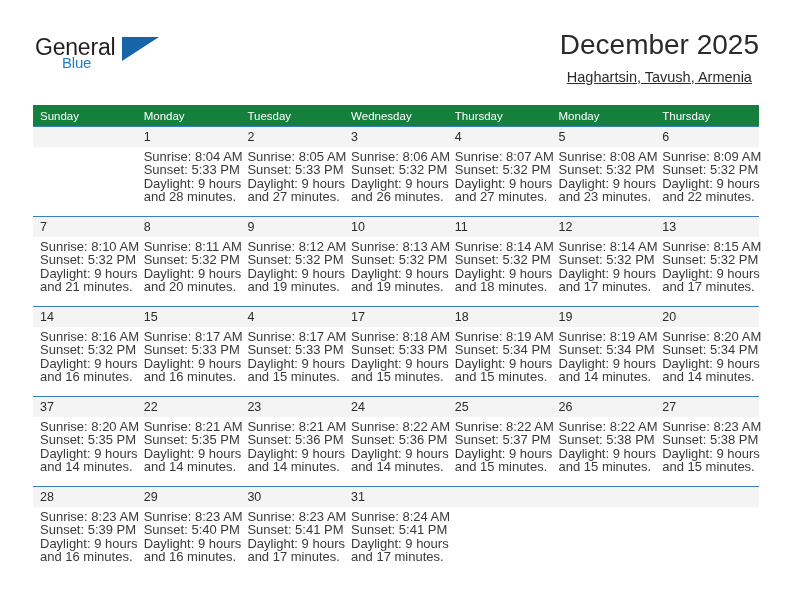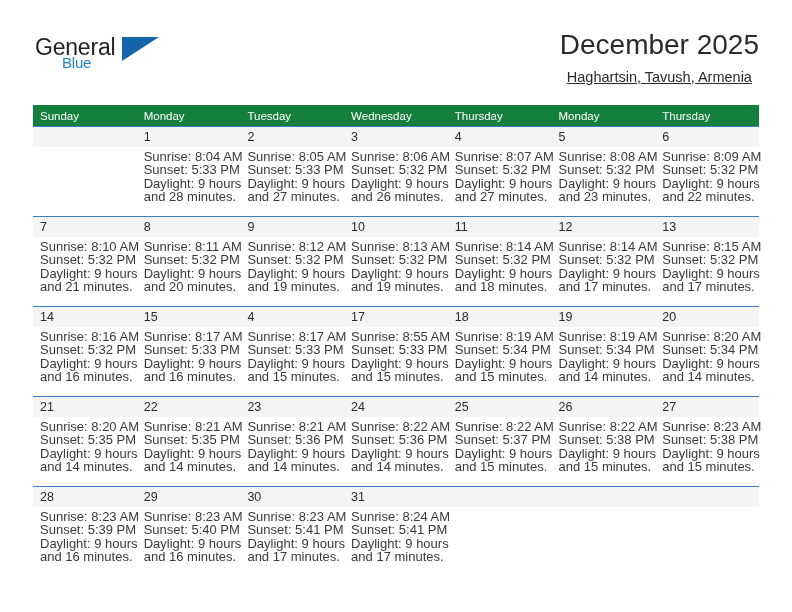--- a/index.html
+++ b/index.html
@@ -319,21 +319,21 @@
             <div class="cellbody">
               <div>Sunrise: 8:17 AM</div>
               <div>Sunset: 5:33 PM</div>
               <div>Daylight: 9 hours</div>
               <div>and 15 minutes.</div>
             </div>
           </td>
           <td>
             <div class="daynum">17</div>
             <div class="cellbody">
-              <div>Sunrise: 8:55 AM</div>
+              <div>Sunrise: 8:18 AM</div>
               <div>Sunset: 5:33 PM</div>
               <div>Daylight: 9 hours</div>
               <div>and 15 minutes.</div>
             </div>
           </td>
           <td>
             <div class="daynum">18</div>
             <div class="cellbody">
               <div>Sunrise: 8:19 AM</div>
               <div>Sunset: 5:34 PM</div>
@@ -355,21 +355,21 @@
             <div class="cellbody">
               <div>Sunrise: 8:20 AM</div>
               <div>Sunset: 5:34 PM</div>
               <div>Daylight: 9 hours</div>
               <div>and 14 minutes.</div>
             </div>
           </td>
         </tr>
         <tr>
           <td>
-            <div class="daynum">21</div>
+            <div class="daynum">37</div>
             <div class="cellbody">
               <div>Sunrise: 8:20 AM</div>
               <div>Sunset: 5:35 PM</div>
               <div>Daylight: 9 hours</div>
               <div>and 14 minutes.</div>
             </div>
           </td>
           <td>
             <div class="daynum">22</div>
             <div class="cellbody">

